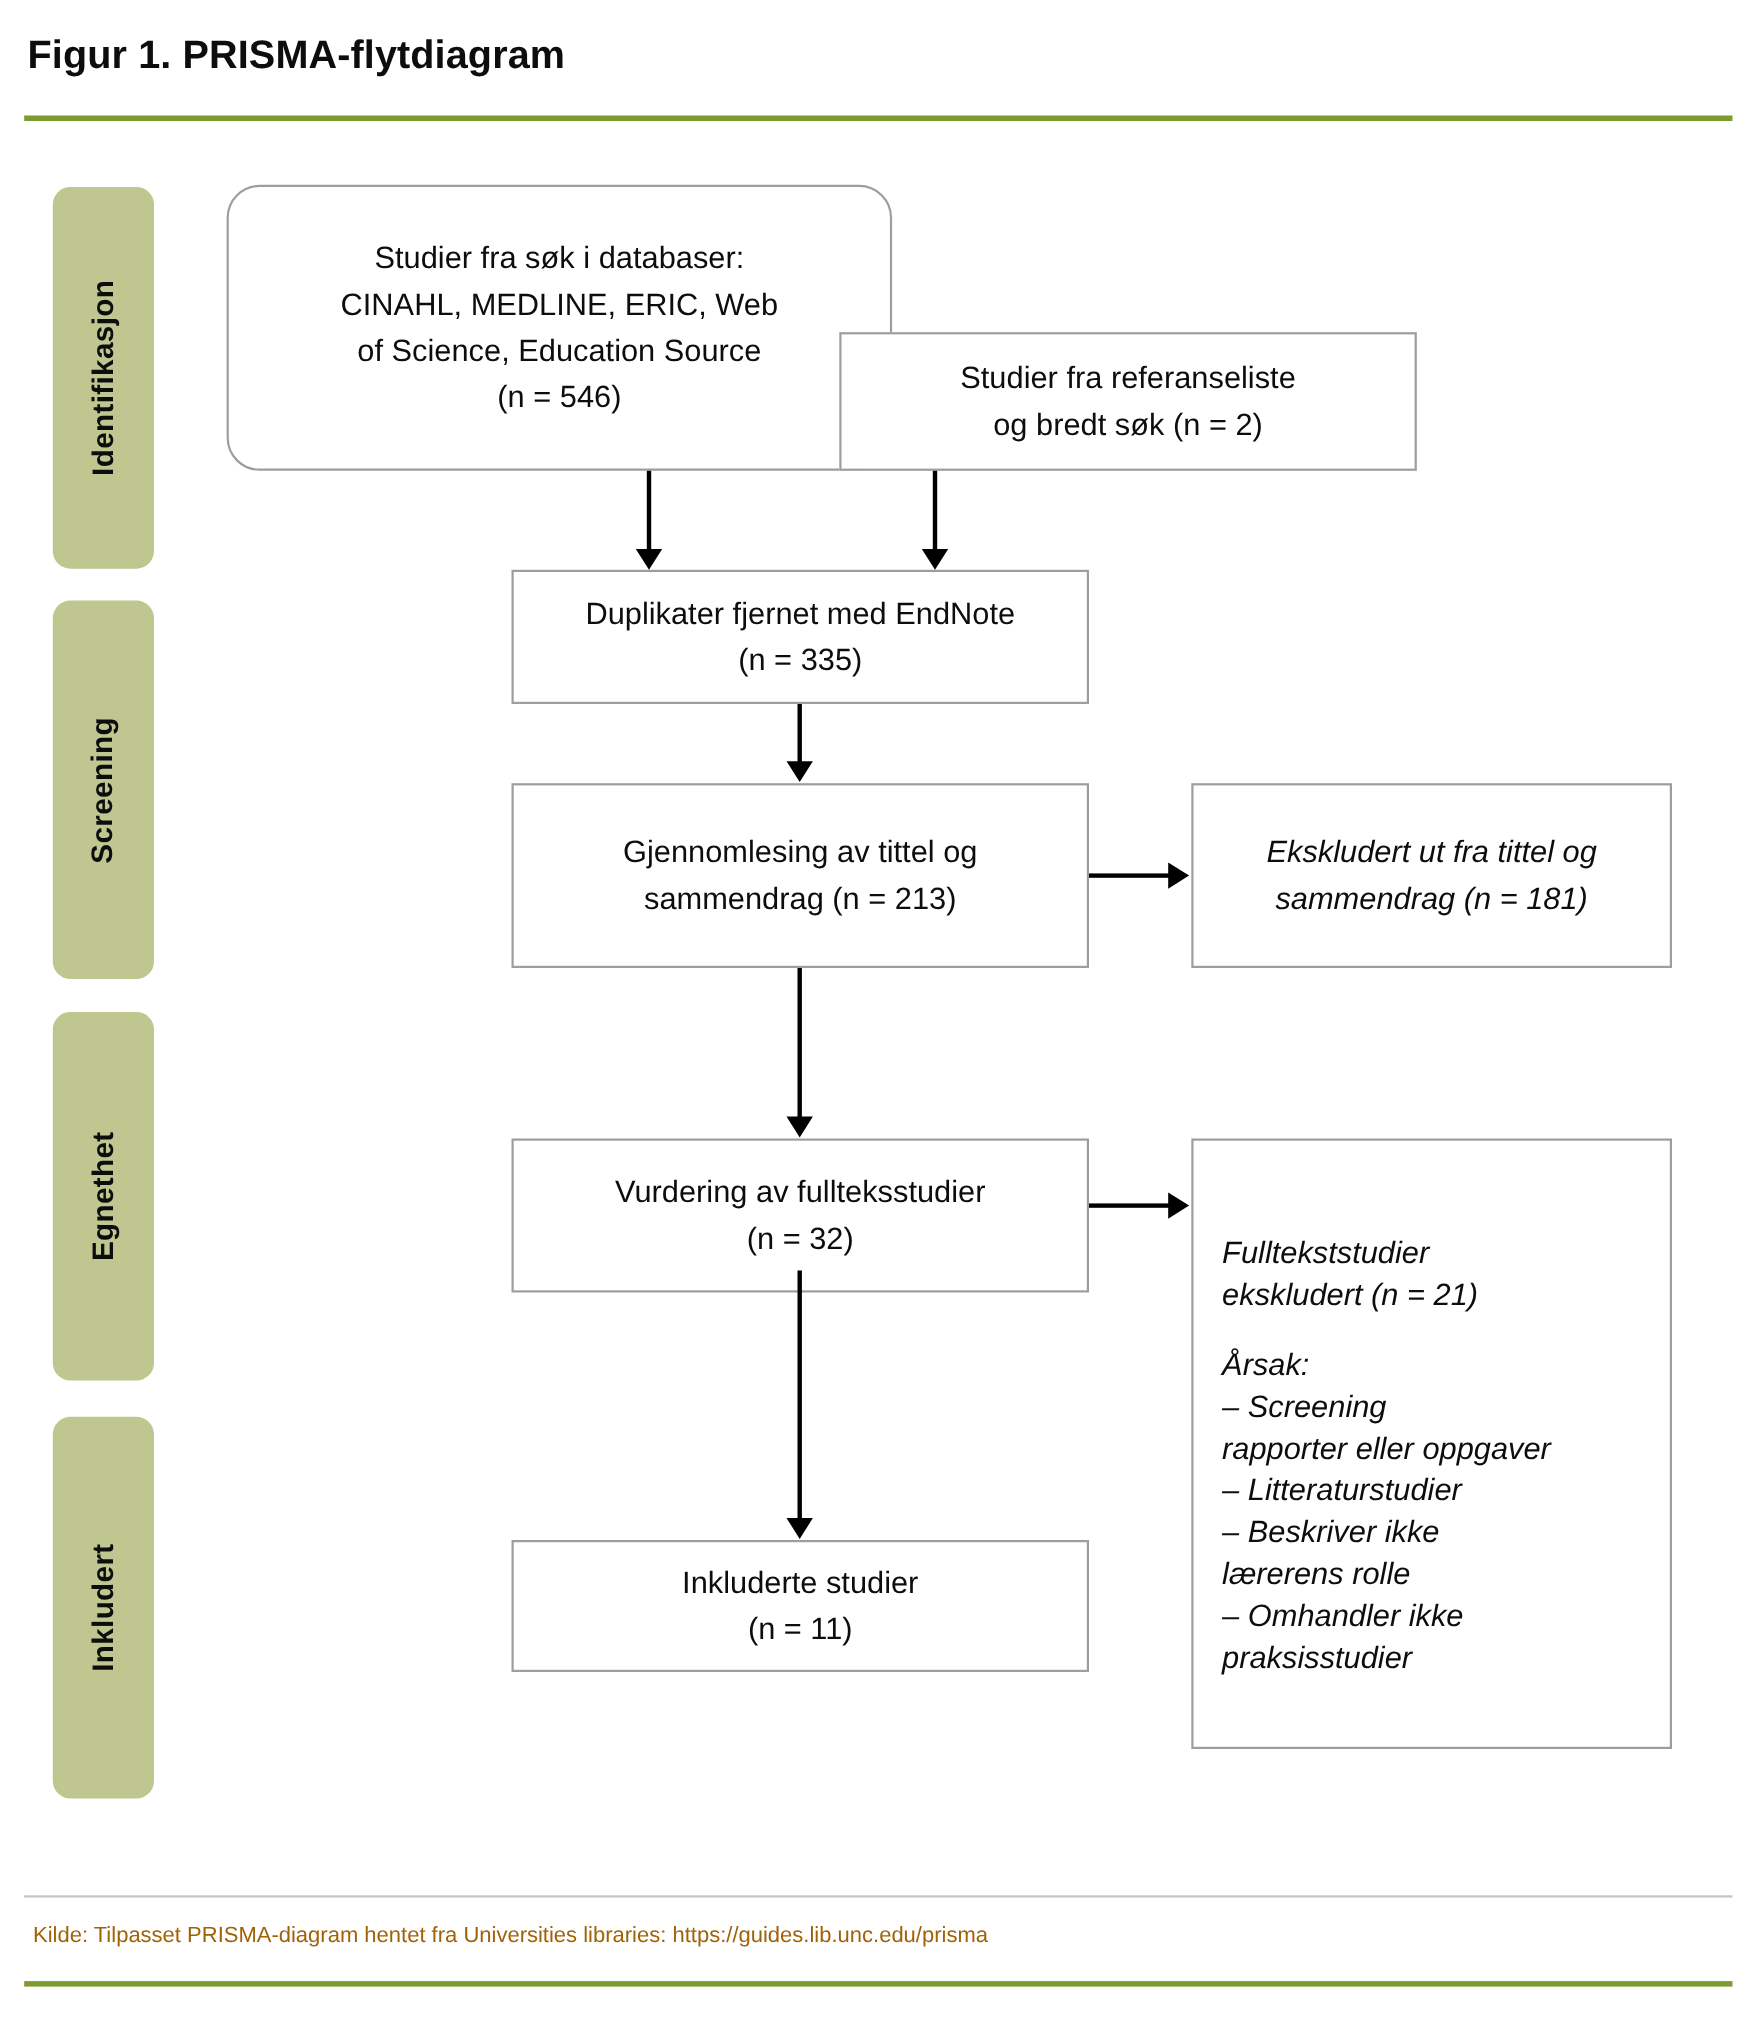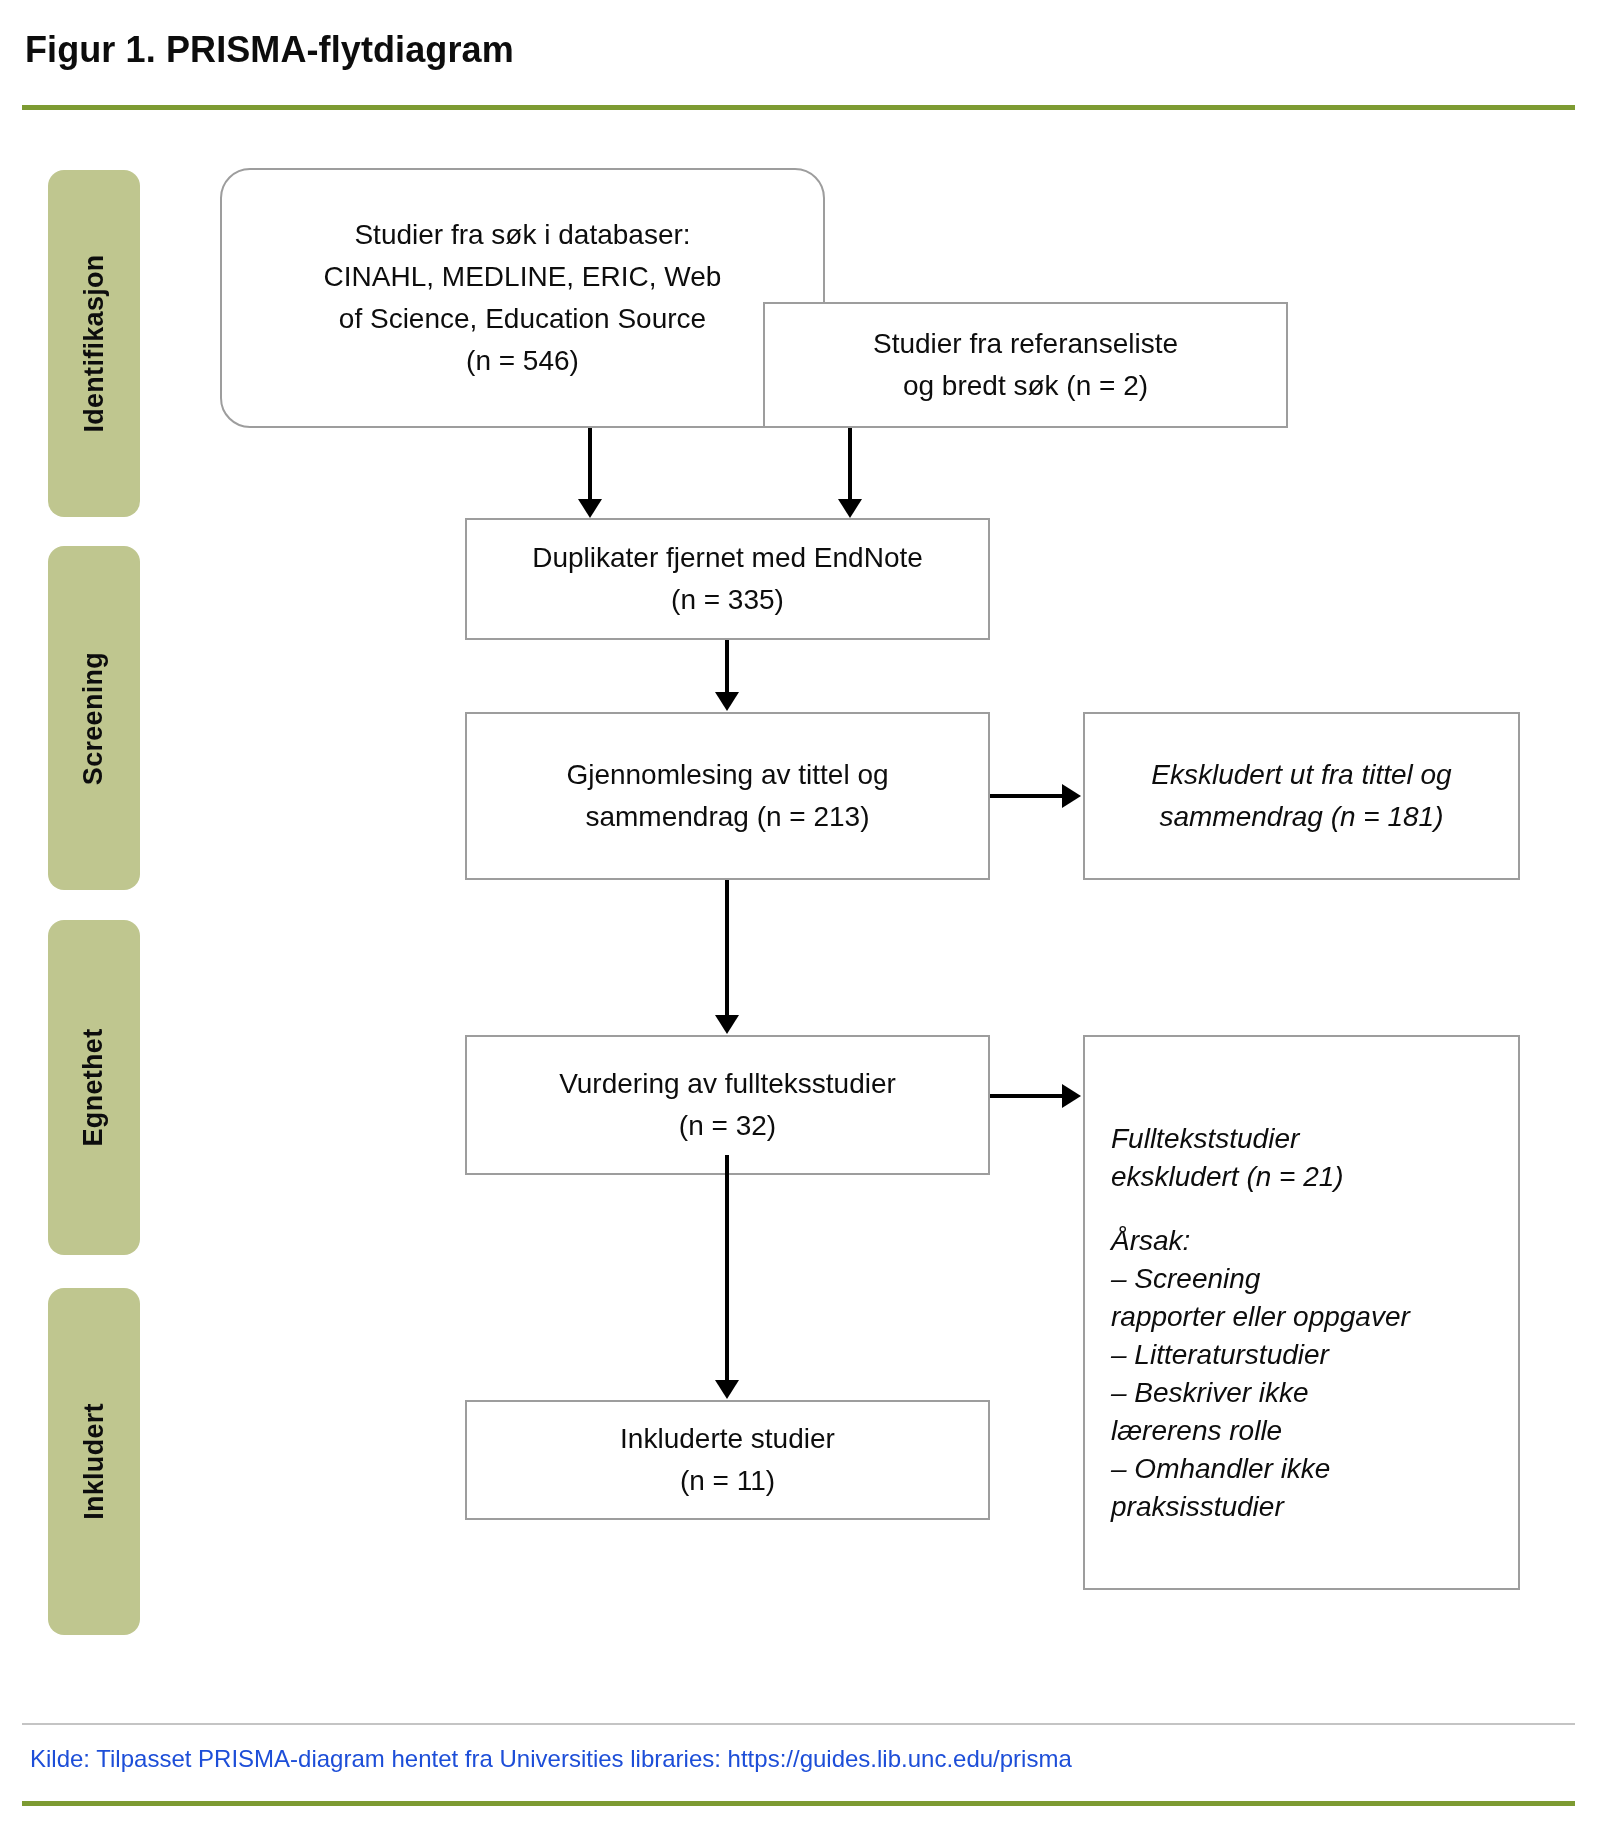--- a/index.html
+++ b/index.html
@@ -64,24 +64,24 @@
     top: 1801px;
     width: 1553px;
     height: 5px;
     background: #7d9b32;
   }
 
   .source-line {
     position: absolute;
     left: 30px;
     top: 1742px;
-    font-size: 24px;
+    font-size: 20px;
     line-height: 34px;
     white-space: nowrap;
-    color: #1d4ed8;
+    color: #a16207;
   }
 
   
   .stage-tab {
     position: absolute;
     left: 48px;
     width: 92px;
     background: #bfc68f;
     border-radius: 16px;
     display: flex;
@@ -169,21 +169,21 @@
   <div class="stage-tab" style="top:546px; height:344px;">
     <span class="lbl">Screening</span>
   </div>
   <div class="stage-tab" style="top:920px; height:335px;">
     <span class="lbl">Egnethet</span>
   </div>
   <div class="stage-tab" style="top:1288px; height:347px;">
     <span class="lbl">Inkludert</span>
   </div>
 
-  <div class="fbox" style="left:220px; top:168px; width:605px; height:260px;border-radius:30px;">
+  <div class="fbox" style="left:206px; top:168px; width:605px; height:260px;border-radius:30px;">
     <div class="inner">
       <div>Studier fra søk i databaser:</div>
       <div>CINAHL, MEDLINE, ERIC, Web</div>
       <div>of Science, Education Source</div>
       <div>(n = 546)</div>
     </div>
   </div>
 
   <div class="fbox" style="left:763px; top:302px; width:525px; height:126px;">
     <div class="inner">

